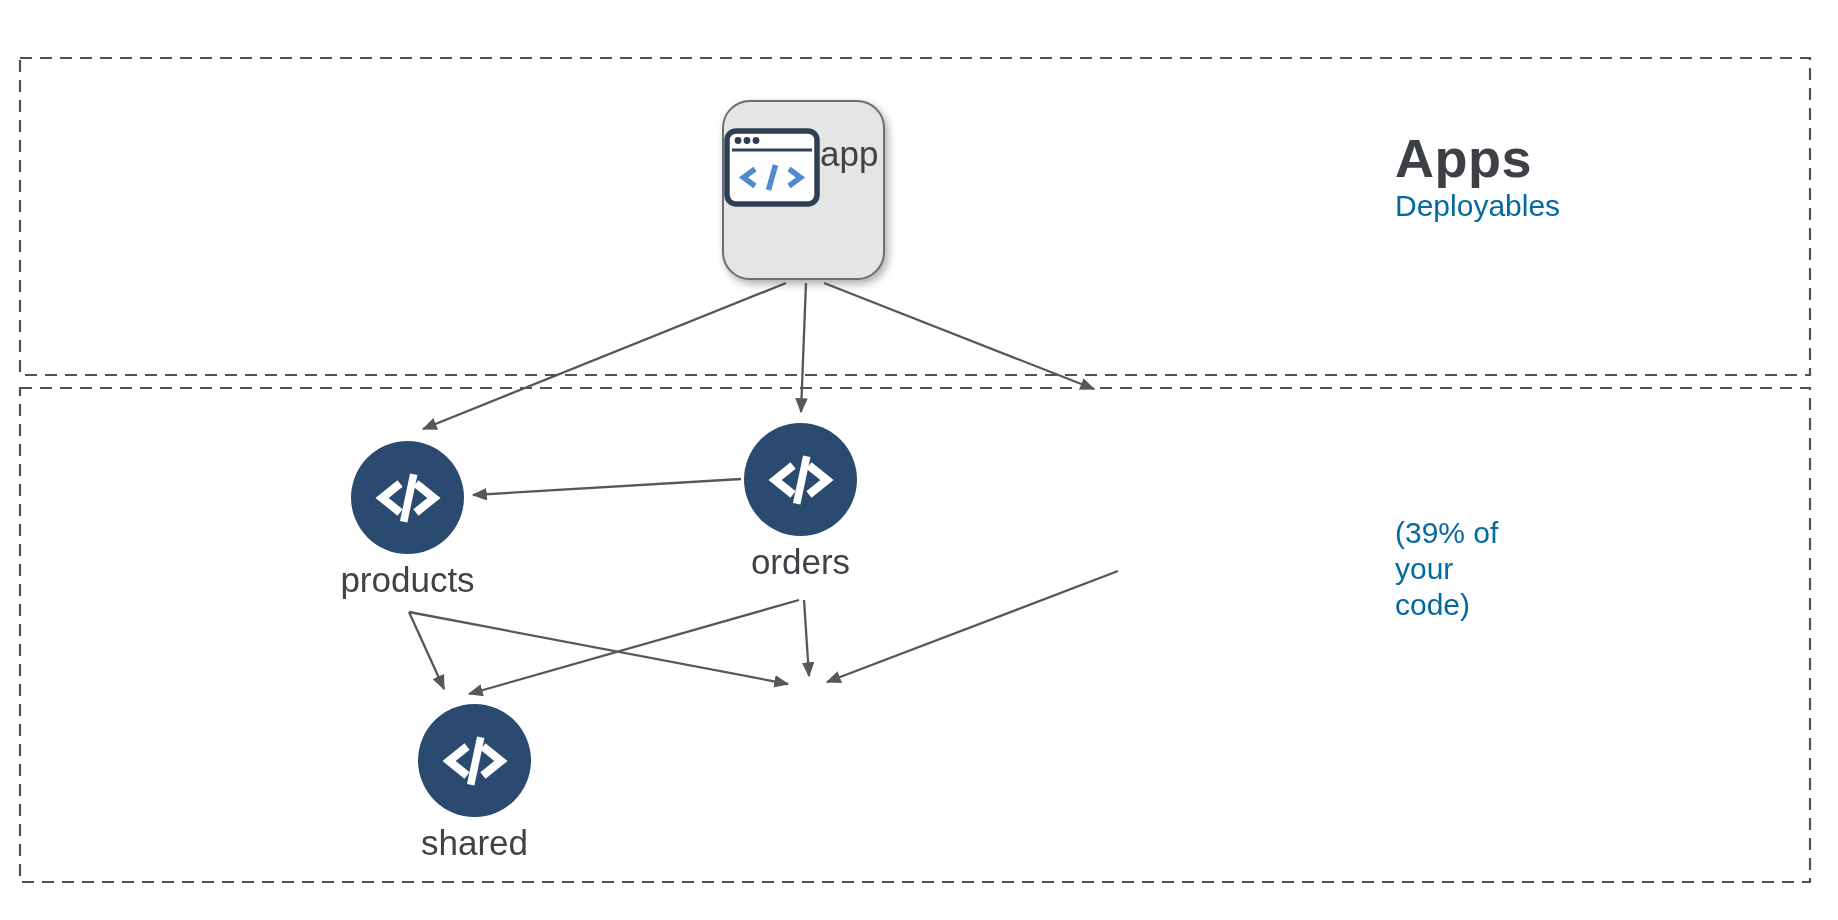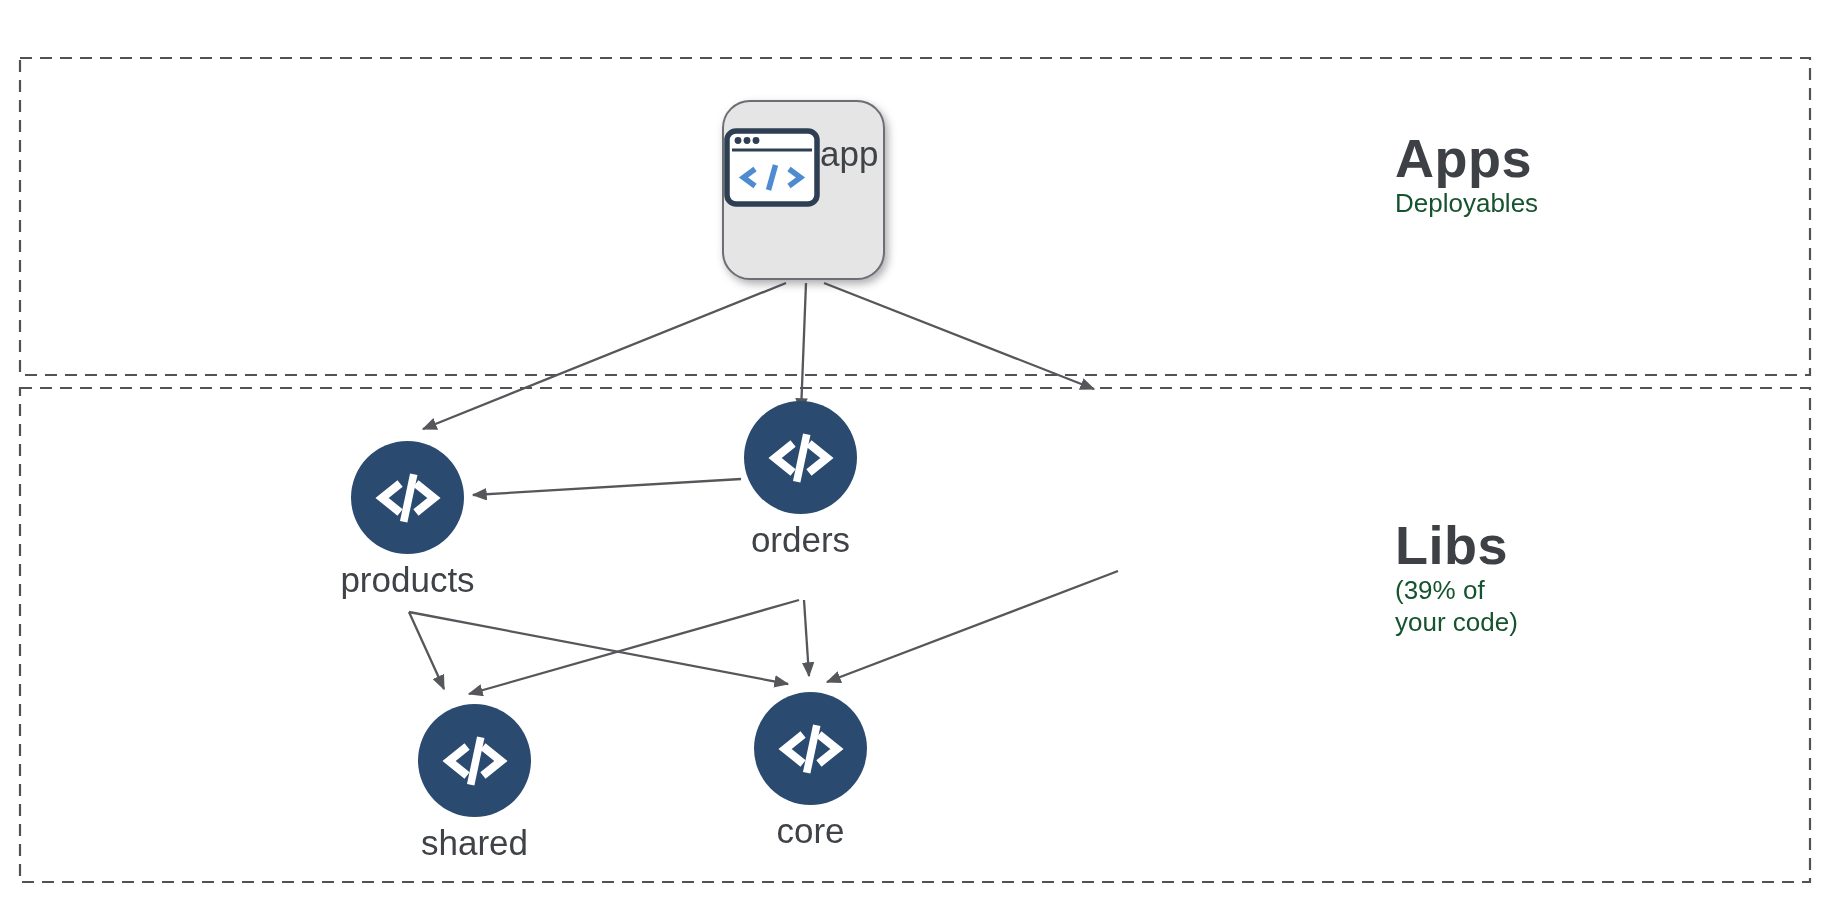--- a/index.html
+++ b/index.html
@@ -9,21 +9,21 @@
     position: relative; overflow: hidden;
     font-family: "Liberation Sans", sans-serif;
     color: #3e4145;
   }
   .stage { position: absolute; inset: 0; width: 1524px; height: 920px; }
   svg.overlay { position: absolute; left: 0; top: 0; }
 
   
   .section-label { position: absolute; }
   .section-title { font-size: 54px; font-weight: bold; color: #3d4045; line-height: 1.12; letter-spacing: 0.5px; }
-  .section-subtitle { font-size: 26px; font-weight: normal; color: #14532d; line-height: 1.2; }
+  .section-subtitle { font-size: 30px; font-weight: normal; color: #0369a1; line-height: 1.2; }
 
   
   .app-card {
     position: absolute; left: 722px; top: 100px; width: 163px; height: 180px;
     background: #e5e5e5;
     border: 2px solid #6b6e73; border-radius: 28px;
     box-shadow: 3px 4px 8px rgba(70, 70, 80, 0.45);
     display: flex; align-items: flex-start; justify-content: flex-start;
     padding-top: 26px;
   }
@@ -69,21 +69,20 @@
       <line x1="1118" y1="571" x2="827" y2="682" marker-end="url(#arrow)"></line>
     </g>
   </svg>
 
   <div class="section-label" style="left:1395px; top:128px;">
     <div class="section-title">Apps</div>
     <div class="section-subtitle">Deployables</div>
   </div>
 
   <div class="section-label" style="left:1395px; top:515px;">
-    <div class="section-title">Libs</div>
     <div class="section-subtitle">(39% of your code)</div>
   </div>
 
   <div class="app-card">
     <svg width="96" height="79" viewBox="0 0 96 79">
       <rect x="3" y="3" width="90" height="73" rx="9" fill="#ffffff" stroke="#2e3f54" stroke-width="5.5"></rect>
       <circle cx="14" cy="12.5" r="3.4" fill="#2e3f54"></circle>
       <circle cx="23" cy="12.5" r="3.4" fill="#2e3f54"></circle>
       <circle cx="32" cy="12.5" r="3.4" fill="#2e3f54"></circle>
       <line x1="8" y1="22" x2="88" y2="22" stroke="#2e3f54" stroke-width="3"></line>
@@ -102,21 +101,21 @@
         <g stroke="#ffffff" stroke-width="11.5" fill="none" stroke-linejoin="miter">
           <path d="M39 30 L14 50 L39 70"></path>
           <path d="M61 30 L86 50 L61 70"></path>
           <line x1="58" y1="17" x2="44" y2="83" stroke-width="10.5"></line>
         </g>
       </svg>
     </div>
     <div class="node-label">products</div>
   </div>
 
-  <div class="lib-node" style="left:744px; top:401px;">
+  <div class="lib-node" style="left:744px; top:423px;">
     <div class="lib-circle">
       <svg width="72" height="72" viewBox="0 0 100 100">
         <g stroke="#ffffff" stroke-width="11.5" fill="none" stroke-linejoin="miter">
           <path d="M39 30 L14 50 L39 70"></path>
           <path d="M61 30 L86 50 L61 70"></path>
           <line x1="58" y1="17" x2="44" y2="83" stroke-width="10.5"></line>
         </g>
       </svg>
     </div>
     <div class="node-label">orders</div>
@@ -129,26 +128,14 @@
         <g stroke="#ffffff" stroke-width="11.5" fill="none" stroke-linejoin="miter">
           <path d="M39 30 L14 50 L39 70"></path>
           <path d="M61 30 L86 50 L61 70"></path>
           <line x1="58" y1="17" x2="44" y2="83" stroke-width="10.5"></line>
         </g>
       </svg>
     </div>
     <div class="node-label">shared</div>
   </div>
 
-  <div class="lib-node" style="left:754px; top:692px;">
-    <div class="lib-circle">
-      <svg width="72" height="72" viewBox="0 0 100 100">
-        <g stroke="#ffffff" stroke-width="11.5" fill="none" stroke-linejoin="miter">
-          <path d="M39 30 L14 50 L39 70"></path>
-          <path d="M61 30 L86 50 L61 70"></path>
-          <line x1="58" y1="17" x2="44" y2="83" stroke-width="10.5"></line>
-        </g>
-      </svg>
-    </div>
-    <div class="node-label">core</div>
-  </div>
 
 </div>
 
 </body></html>

